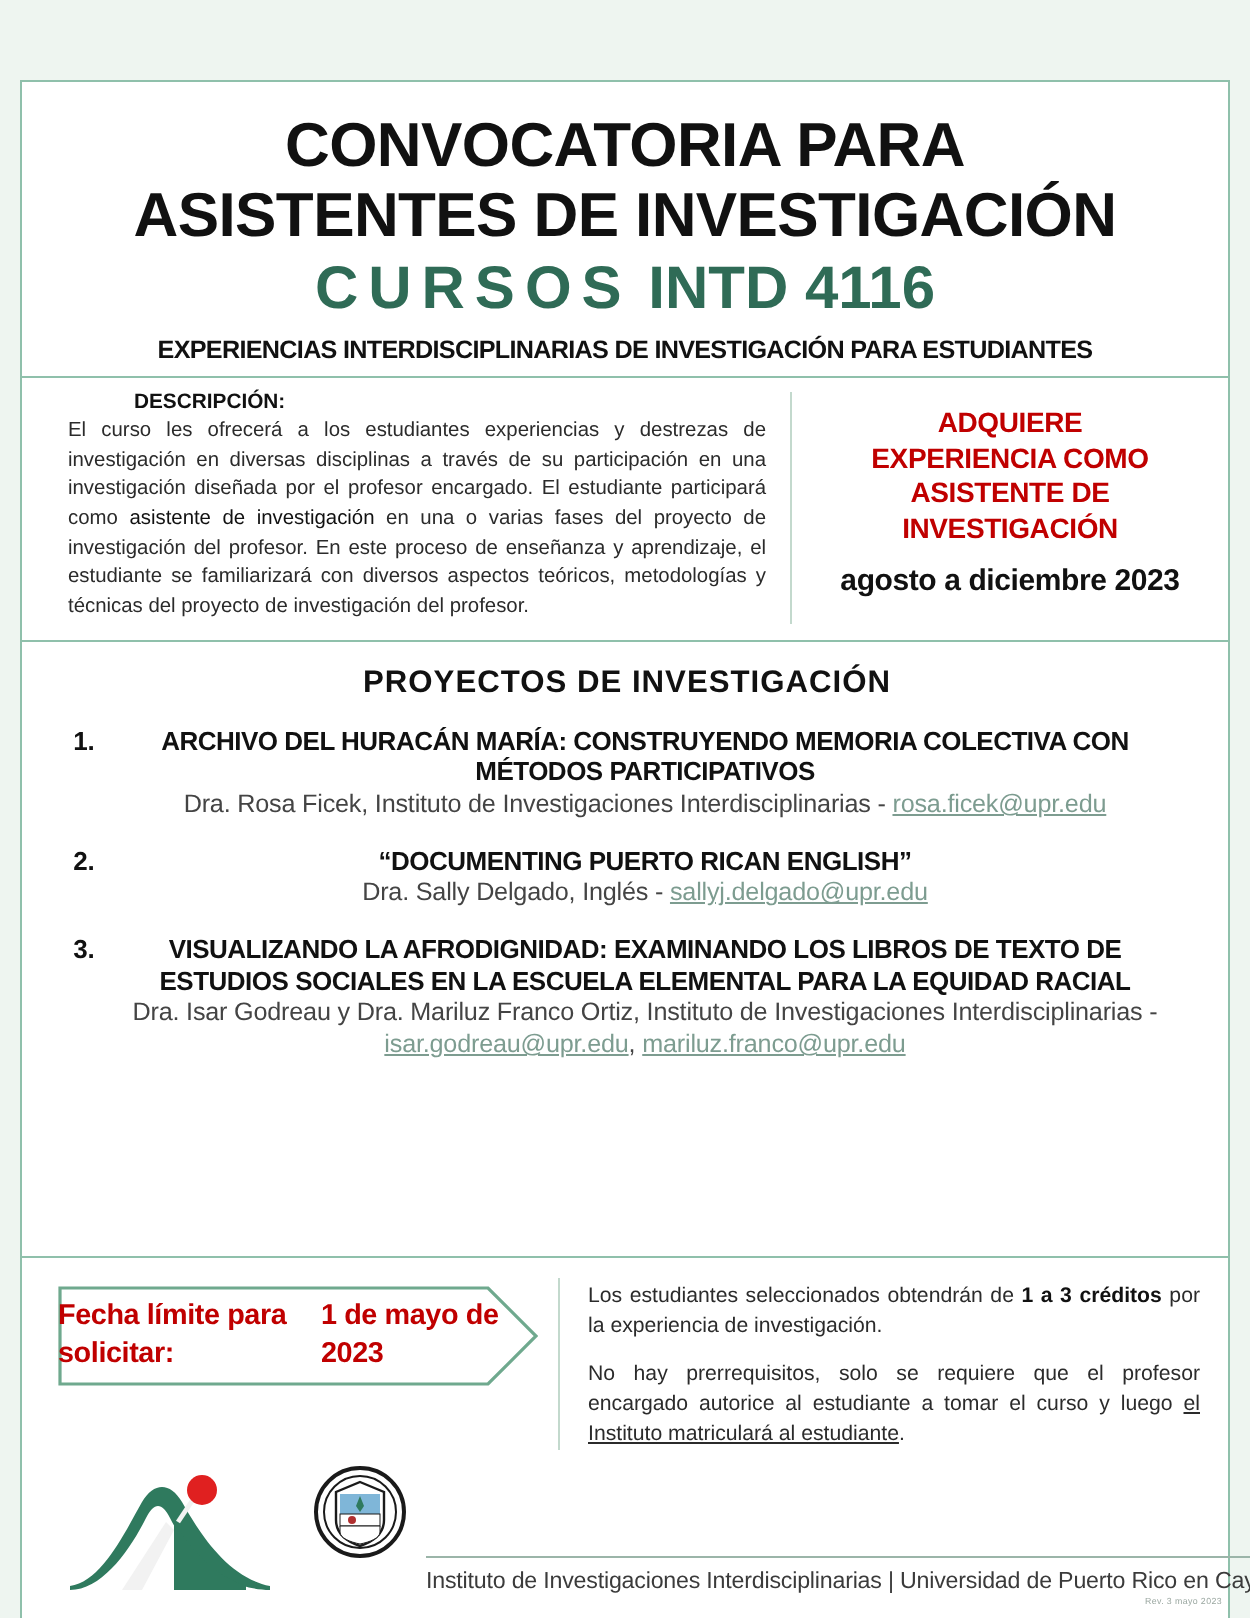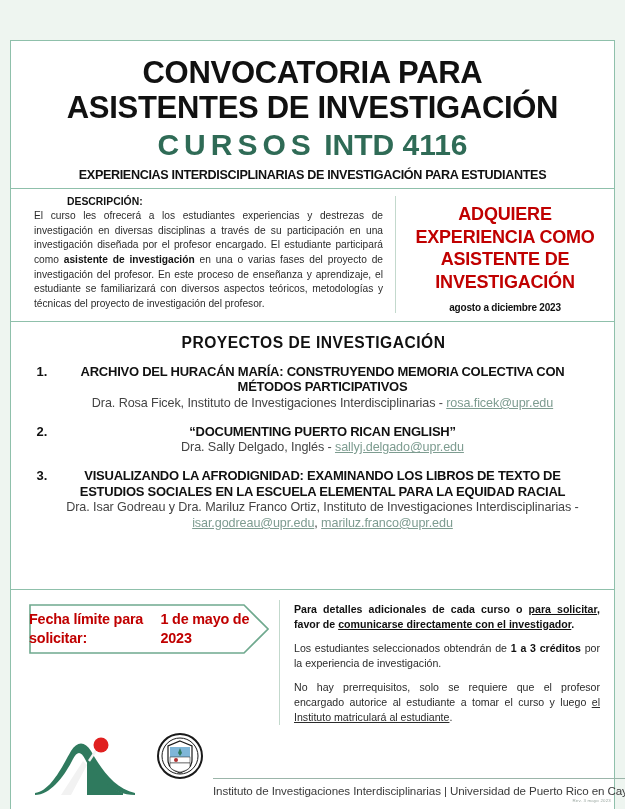--- a/index.html
+++ b/index.html
@@ -94,38 +94,38 @@
     margin-bottom: 2px;
     padding-left: 42px;
   }
   .desc-body {
     font-size: 10.2px;
     line-height: 1.44;
     color: #2b2b2b;
     text-align: justify;
     padding-left: 9px;
   }
-  .desc-body b { font-weight: bold; color: #111; }
+  .desc-body b { font-weight: normal; color: #111; }
 
   .red-col {
     flex: 1;
     padding: 7px 10px 0 10px;
     text-align: center;
   }
   .red-head {
     color: #c00000;
     font-weight: bold;
-    font-size: 18px;
+    font-size: 14px;
     line-height: 1.26;
     letter-spacing: -0.2px;
   }
   .red-dates {
     margin-top: 8px;
     font-weight: bold;
-    font-size: 10px;
+    font-size: 15px;
     color: #111111;
     letter-spacing: -0.2px;
   }
 
   
   .band-projects {
     flex: 1 1 auto;
     padding: 12px 14px 6px 16px;
     text-align: center;
   }
@@ -323,21 +323,20 @@
             <polygon points="1,1 215,1 239,25 215,49 1,49" fill="#ffffff" stroke="#6fa98e" stroke-width="1.6"></polygon>
           </svg>
           <div class="deadline-text">
             <span>Fecha límite para solicitar:</span>
             <span>1 de mayo de 2023</span>
           </div>
         </div>
       </div>
 
       <div class="notes-col">
-        <p><b><span>Para detalles adicionales de cada curso o </span><span class="u">para solicitar</span><span>, favor de </span><span class="u">comunicarse directamente con el investigador</span><span>.</span></b></p>
         <p><span>Los estudiantes seleccionados obtendrán de </span><b>1 a 3 créditos</b><span> por la experiencia de investigación.</span></p>
         <p><span>No hay prerrequisitos, solo se requiere que el profesor encargado autorice al estudiante a tomar el curso y luego </span><span class="u">el Instituto matriculará al estudiante</span><span>.</span></p>
       </div>
     </div>
 
     <div class="footer">
       <div class="logo-inst">
         <svg viewBox="0 0 112 72">
           <path d="M4 62 C 20 60, 32 34, 40 20 C 46 10, 54 10, 60 20
                    C 70 38, 84 58, 104 62 L 104 64 C 80 64, 62 44, 54 28

